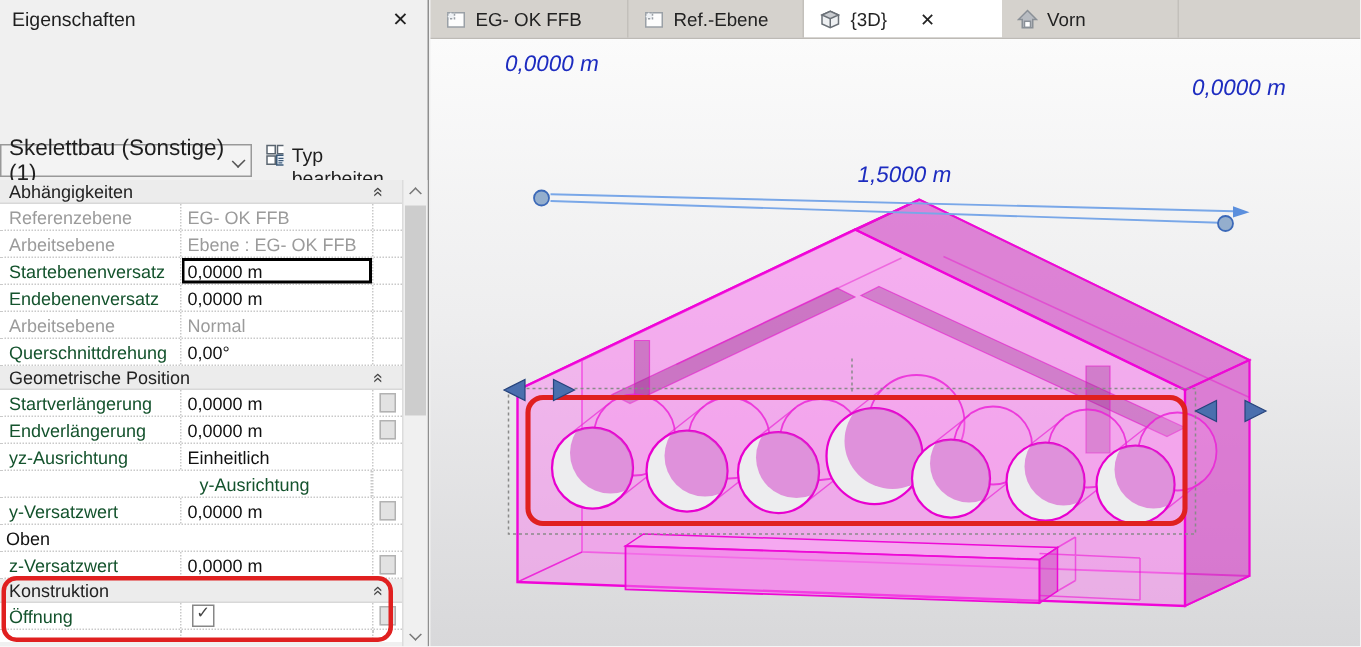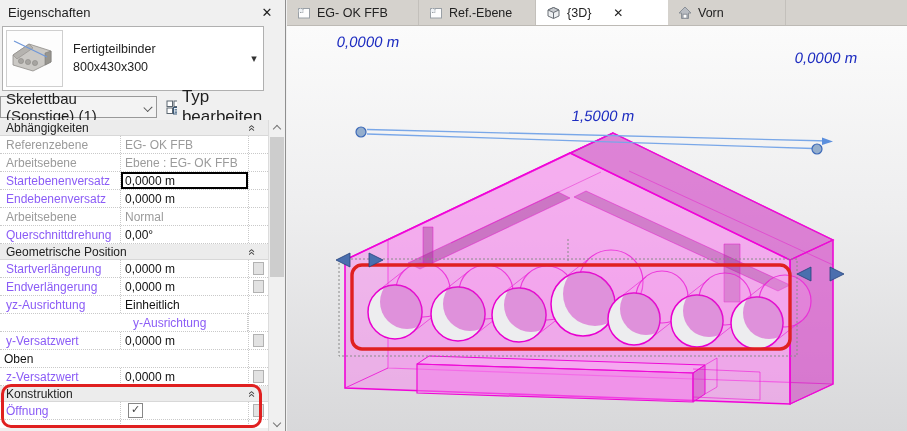--- a/index.html
+++ b/index.html
@@ -13,33 +13,33 @@
   .panel-title .close{margin-left:auto;font-size:13px;color:#222;width:20px;text-align:center;cursor:default;}
   .type-selector{position:absolute;left:2px;top:26px;width:262px;height:65px;background:#fff;
                  border:1px solid #b0b0b0;display:flex;align-items:center;box-sizing:border-box;}
   .thumb{width:55px;height:55px;margin-left:3px;border:1px solid #cfcfcf;background:#fdfdfd;flex:0 0 auto;}
   .type-text{flex:1;padding-left:10px;font-size:12.5px;line-height:1.4;color:#1e1e1e;}
   .type-dd{width:18px;text-align:center;color:#333;font-size:11px;}
   .selector-row{position:absolute;left:0;top:95px;width:266px;height:24px;display:flex;align-items:center;}
   .sel-combo{width:168px;height:22px;box-sizing:border-box;background:#f3f3f3;border:1px solid #999;
              display:flex;align-items:center;font-size:15px;color:#1e1e1e;padding:0 5px;}
   .sel-combo .chev{margin-left:auto;}
-  .edit-type{flex:1;height:22px;display:flex;align-items:center;gap:5px;padding-left:9px;font-size:17px;color:#1e1e1e;}
+  .edit-type{flex:1;height:22px;display:flex;gap:5px;padding-left:9px;font-size:13px;color:#1e1e1e;}
   .chev{width:6px;height:6px;border-right:1.5px solid #555;border-bottom:1.5px solid #555;
         transform:rotate(45deg);display:inline-block;}
   .chev.up{transform:rotate(-135deg);}
   
   .prop-table{position:absolute;left:0;top:120px;width:268px;background:#fff;}
   .sec{height:16px;background:#ececec;border-bottom:1px solid #d8d8d8;display:flex;align-items:center;
        font-size:12px;color:#222;padding:0 6px;box-sizing:border-box;}
   .sec .dbl{margin-left:auto;margin-right:6px;display:inline-block;transform:rotate(90deg);
             font-size:12px;color:#444;line-height:10px;}
   .row{height:18px;display:flex;border-bottom:1px dotted #c9c9c9;background:#fff;font-size:12px;
        position:relative;box-sizing:border-box;align-items:center;justify-content:flex-end;}
-  .row .lbl{width:121px;padding-left:6px;border-right:1px dotted #c9c9c9;color:#8b5cf6;
+  .row .lbl{width:121px;padding-left:6px;border-right:1px dotted #c9c9c9;color:#14532d;
             white-space:nowrap;overflow:hidden;height:100%;display:flex;align-items:center;box-sizing:border-box;}
   .row .val{flex:1;padding-left:4px;color:#111;white-space:nowrap;overflow:hidden;height:100%;
             display:flex;align-items:center;}
   .row .btncol{width:20px;height:100%;border-left:1px dotted #c9c9c9;display:flex;align-items:center;
                justify-content:center;box-sizing:border-box;}
   .row.ro .lbl,.row.ro .val{color:#9b9b9b;}
   .val.active{box-shadow:inset 0 0 0 2px #000;background:#fff;}
   .assoc{width:11px;height:13px;background:#e2e2e2;border:1px solid #b2b2b2;box-sizing:border-box;}
   .cb{width:13px;height:13px;border:1px solid #878787;background:#fff;font-size:11px;line-height:11px;
       text-align:center;color:#444;margin-left:3px;}
@@ -71,38 +71,20 @@
 <body>
 
 <div class="app">
 
   <div class="panel">
     <div class="panel-title">
       <span>Eigenschaften</span>
       <span class="close">✕</span>
     </div>
 
-    <div class="type-selector">
-      <div class="thumb">
-        <svg width="53" height="53" viewBox="0 0 53 53">
-          <polygon points="6,24 22,13 44,20 44,31 26,40 6,34" fill="#cbc9c5" stroke="#8e8c88" stroke-width="0.8"></polygon>
-          <polygon points="6,24 22,13 26,17 10,28" fill="#b5b3af" stroke="#8e8c88" stroke-width="0.6"></polygon>
-          <polygon points="38,22 44,20 44,31 38,34" fill="#97958f" stroke="#7e7c78" stroke-width="0.6"></polygon>
-          <circle cx="14" cy="30" r="2.6" fill="#a6a4a0" stroke="#84827e" stroke-width="0.5"></circle>
-          <circle cx="21" cy="31" r="2.6" fill="#a6a4a0" stroke="#84827e" stroke-width="0.5"></circle>
-          <circle cx="28" cy="32" r="2.6" fill="#a6a4a0" stroke="#84827e" stroke-width="0.5"></circle>
-          <line x1="7" y1="10" x2="40" y2="26" stroke="#6f97d8" stroke-width="1.2"></line>
-        </svg>
-      </div>
-      <div class="type-text">
-        <div>Fertigteilbinder</div>
-        <div>800x430x300</div>
-      </div>
-      <div class="type-dd">▾</div>
-    </div>
 
     <div class="selector-row">
       <div class="sel-combo">
         <span>Skelettbau (Sonstige) (1)</span>
         <span class="chev"></span>
       </div>
       <div class="edit-type">
         <svg width="15" height="15">
           <rect x="1" y="1" width="5.5" height="5.5" fill="#fff" stroke="#5b6670"></rect>
           <rect x="8" y="1" width="5.5" height="5.5" fill="#fff" stroke="#5b6670"></rect>

